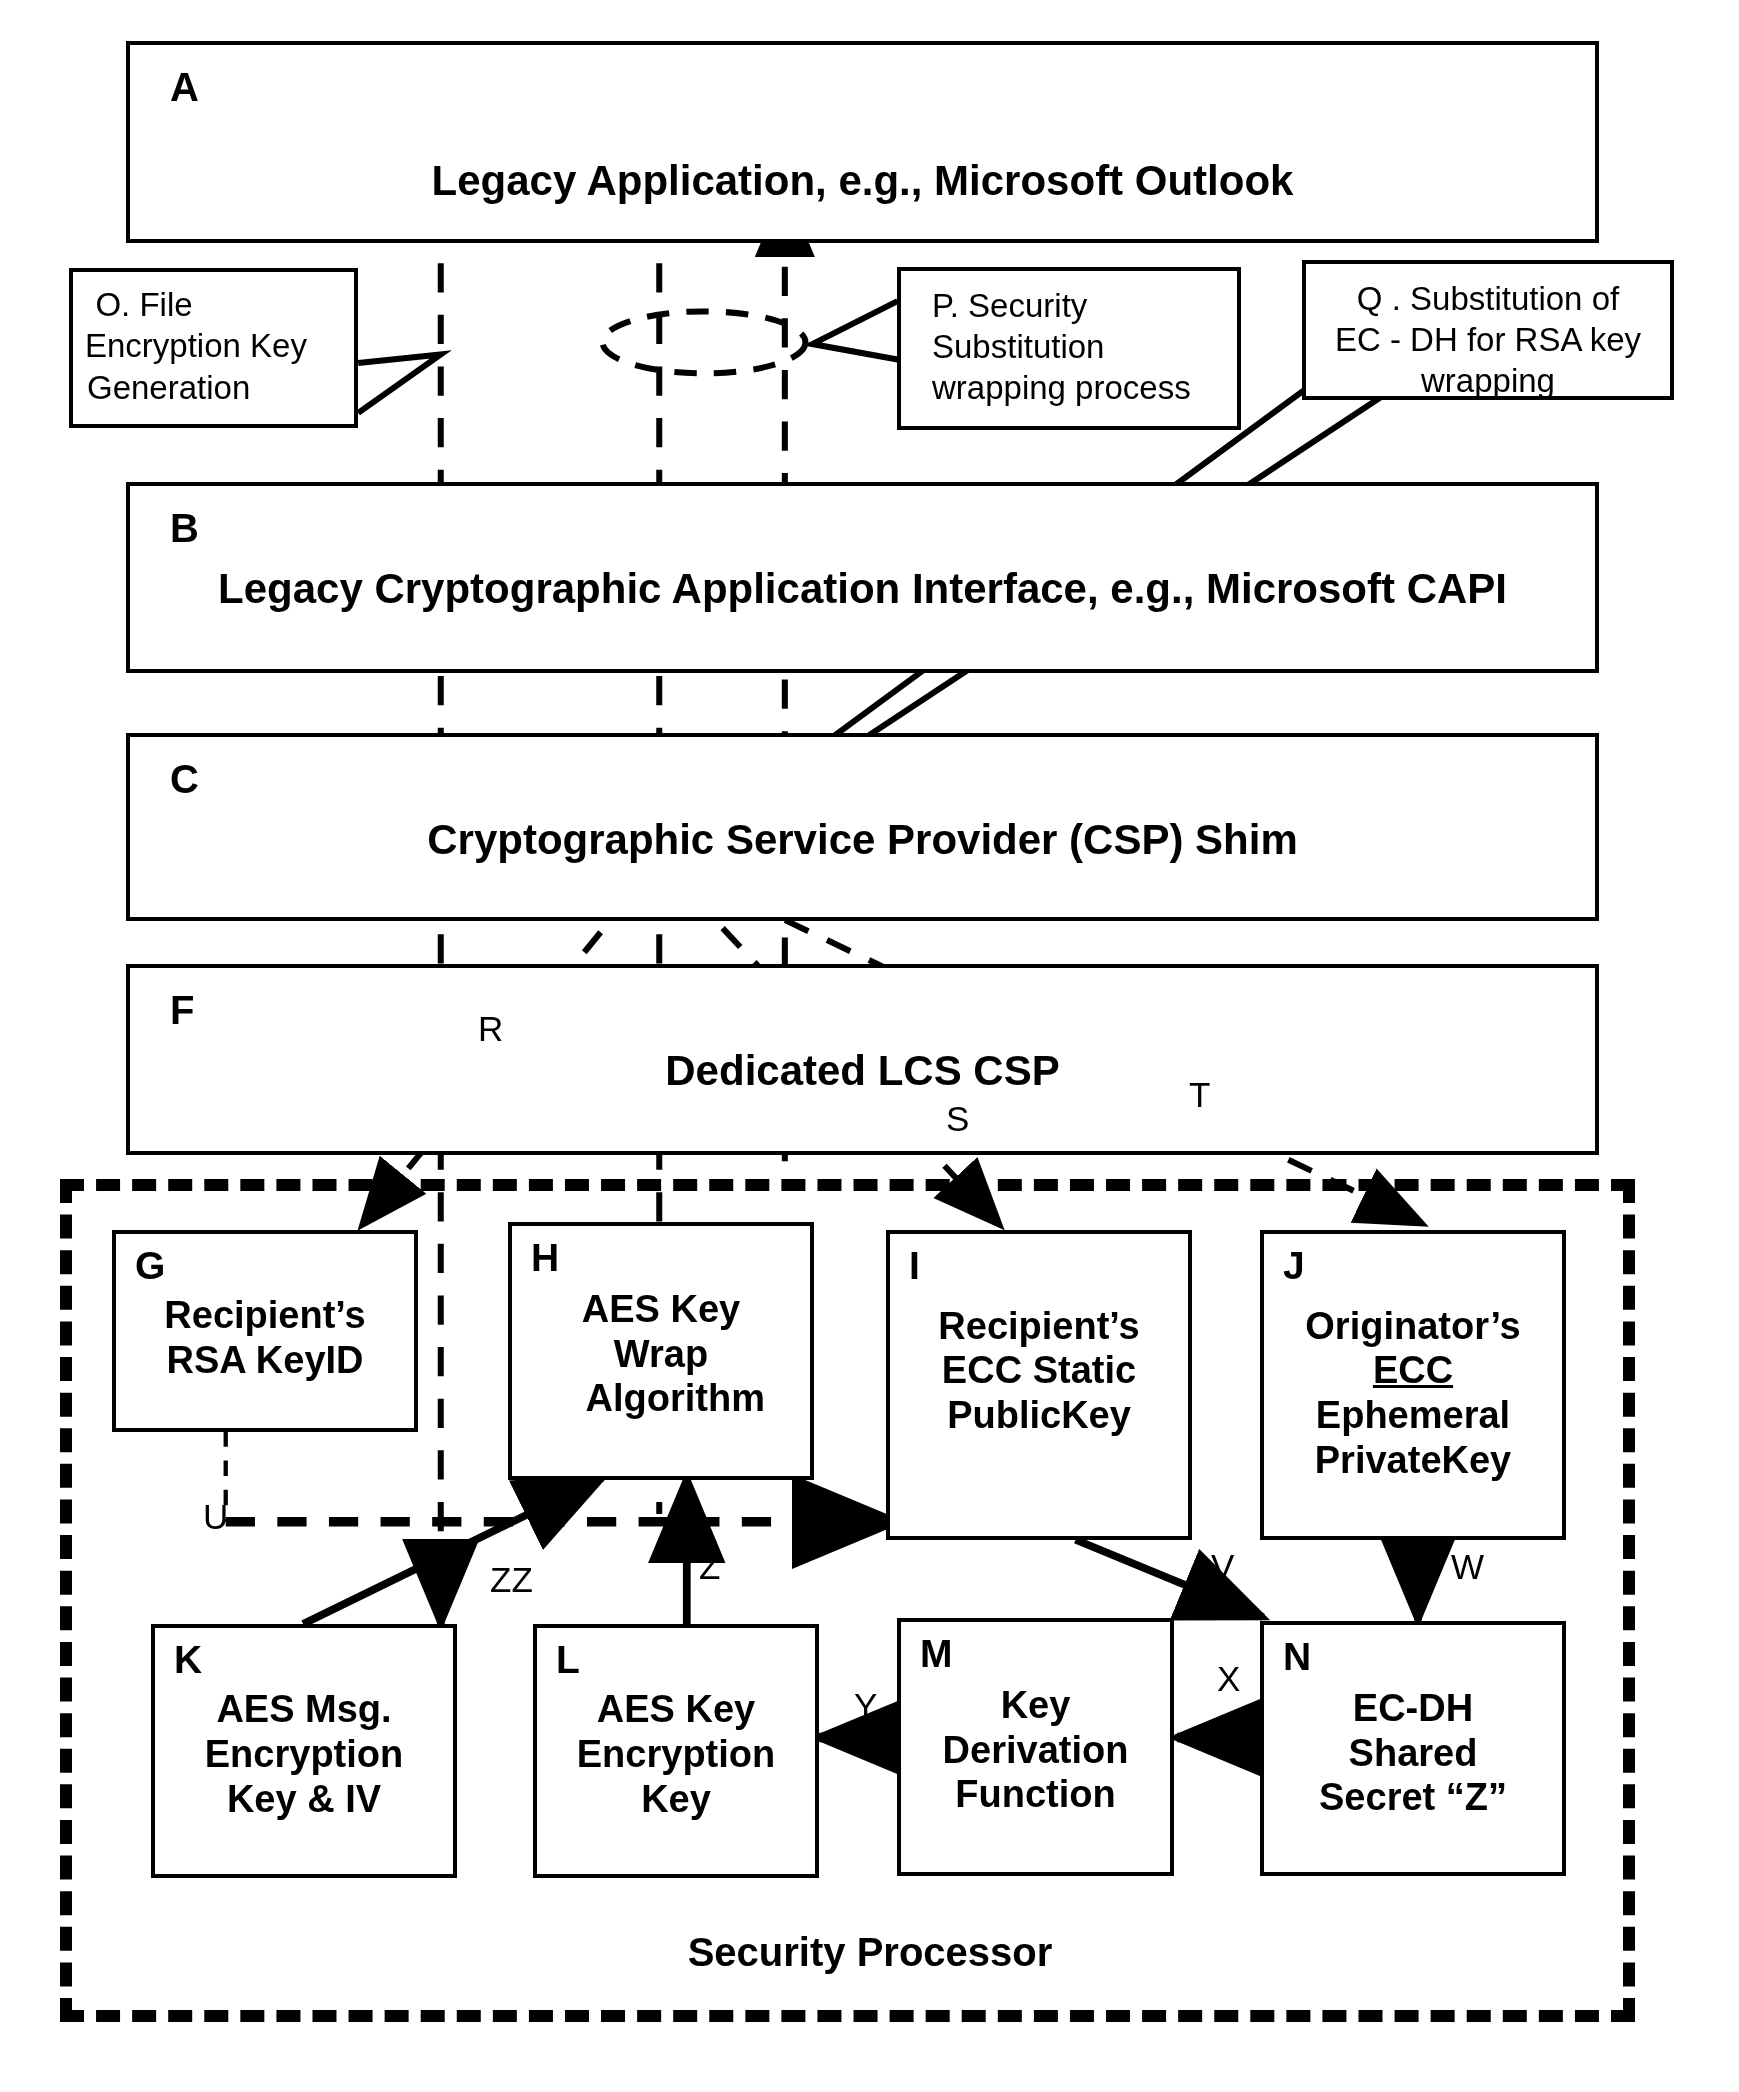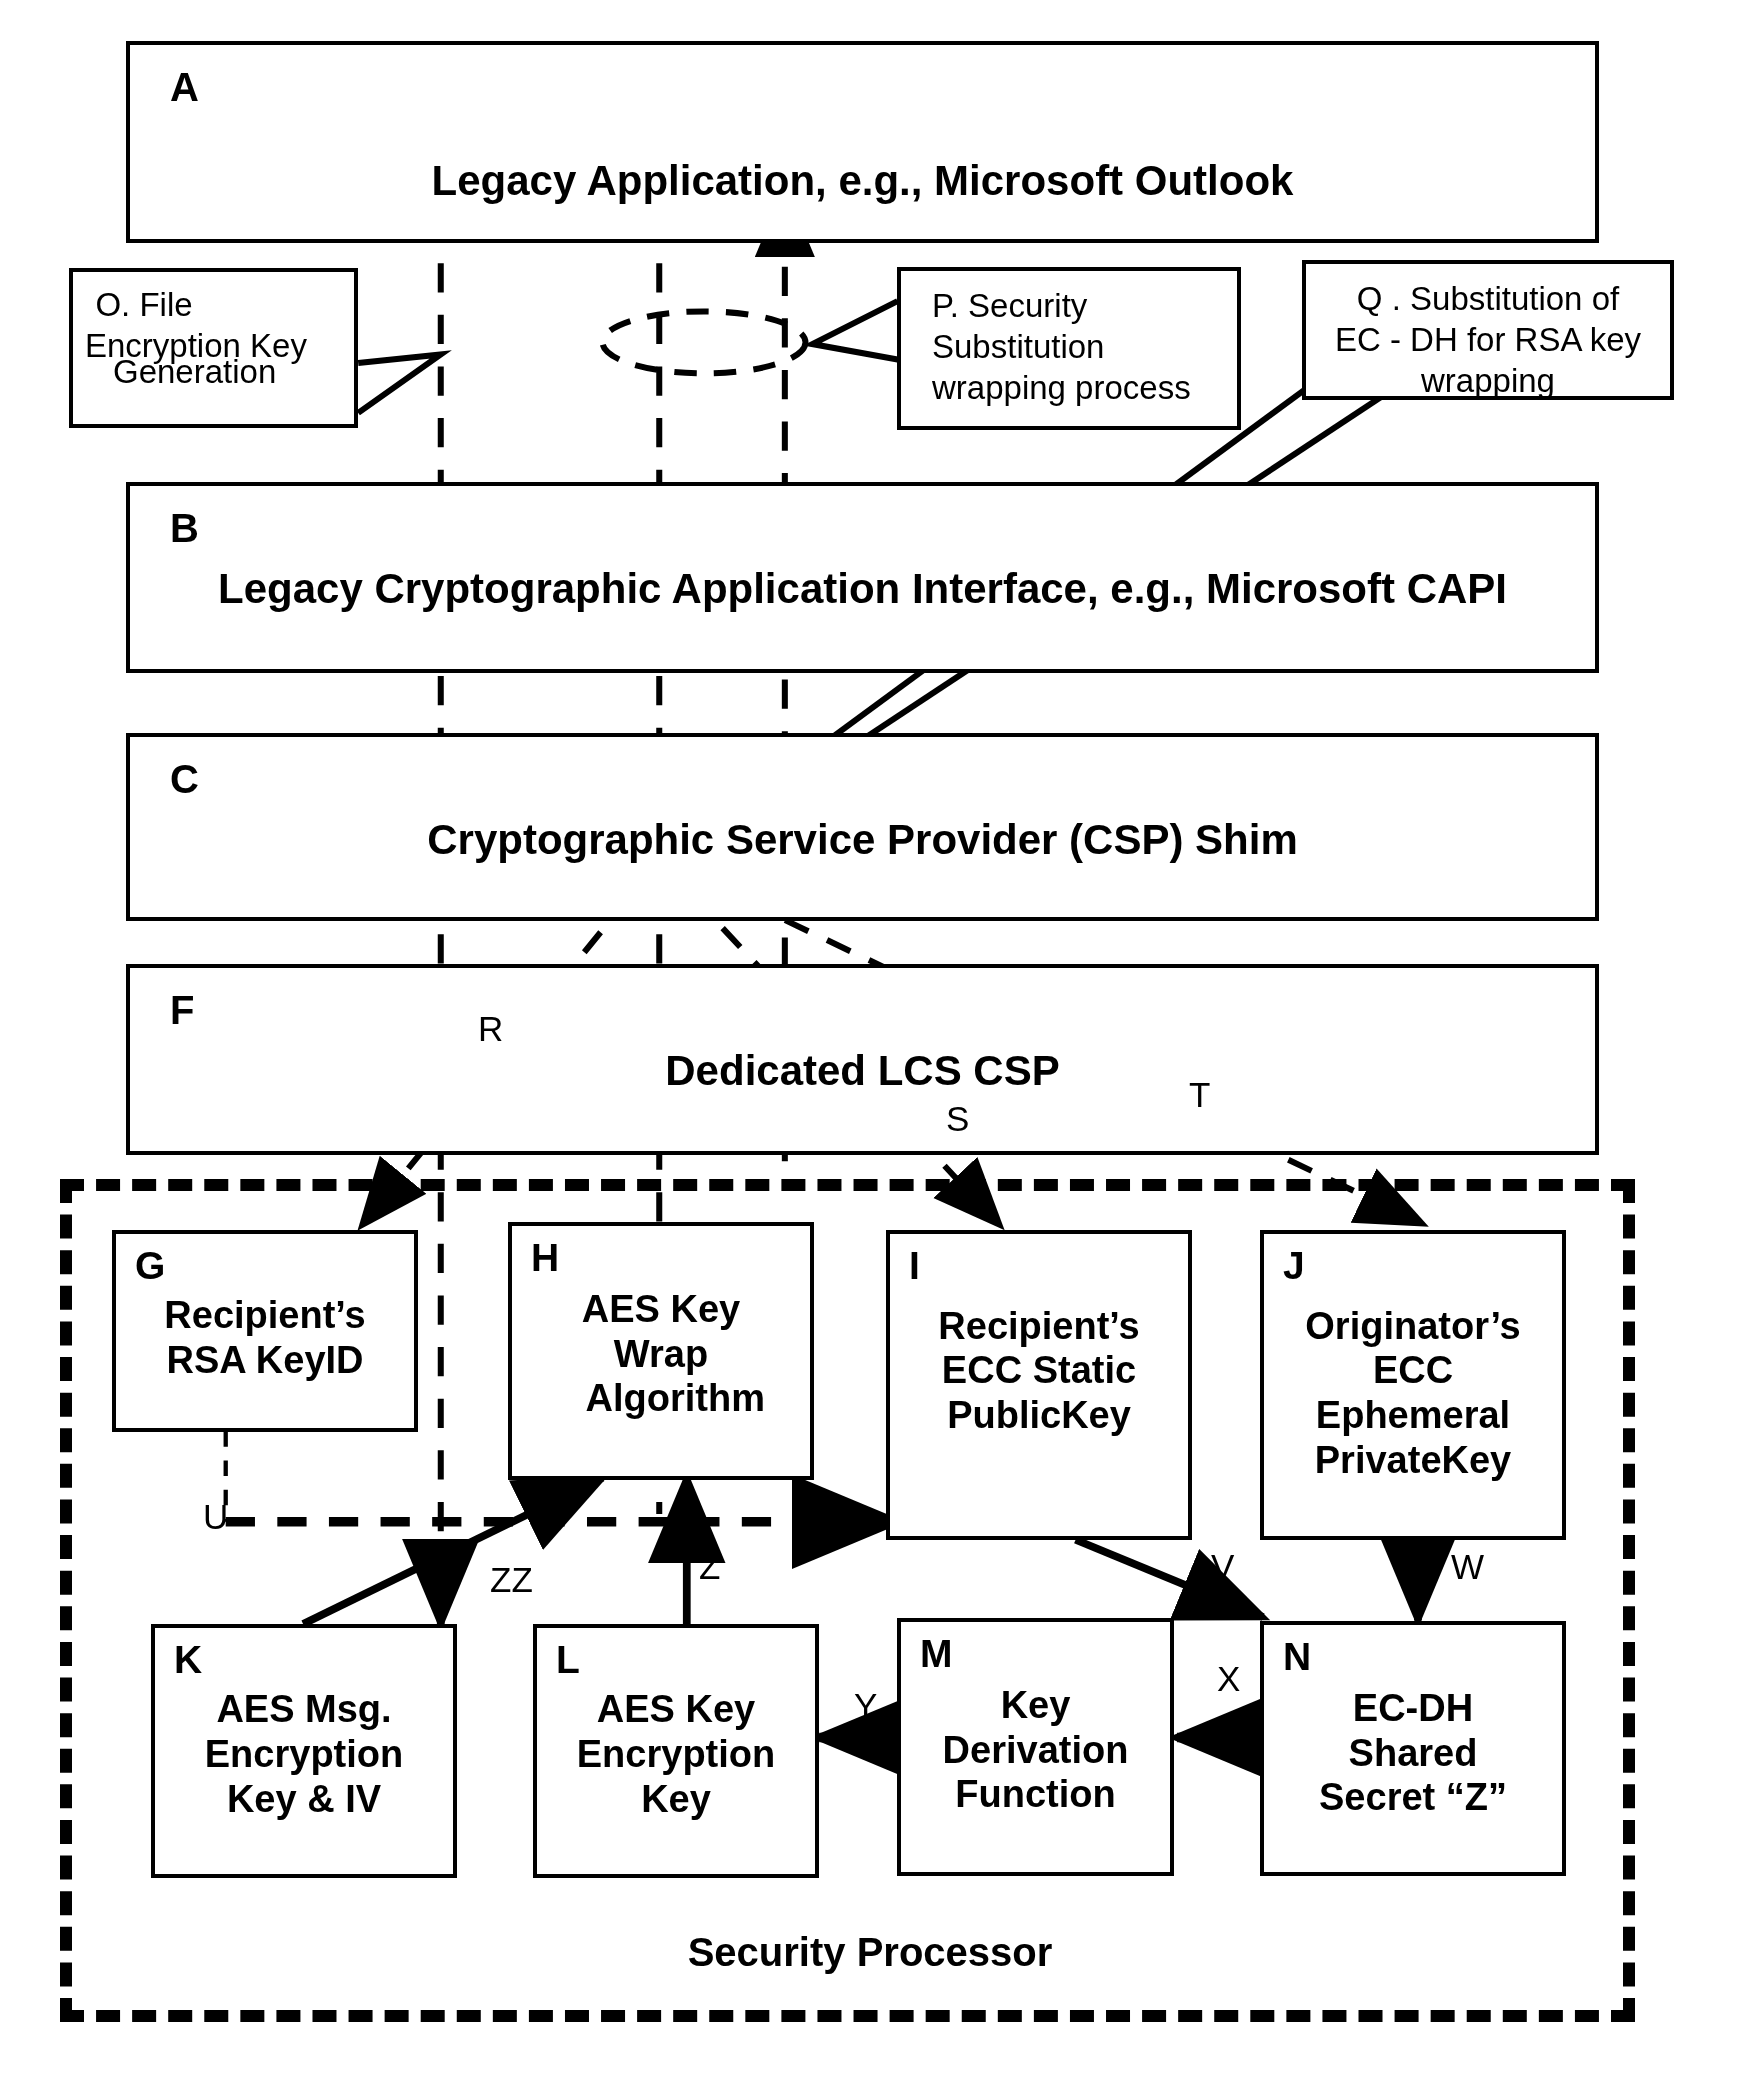--- a/index.html
+++ b/index.html
@@ -196,21 +196,21 @@
   </div>
 
   <div class="layer-box" style="left:126px; top:964px; width:1473px; height:191px;">
     <div class="layer-letter">F</div>
     <div class="layer-title" style="top:79px;">Dedicated LCS CSP</div>
   </div>
 
   <div class="callout" style="left:69px; top:268px; width:289px; height:160px;">
     <div class="callout-text left-al" style="top:12px;">O.  File</div>
     <div class="callout-text left-al" style="top:53px; padding-left:12px;">Encryption Key</div>
-    <div class="callout-text left-al" style="top:79px; padding-left:40px;">Generation</div>
+    <div class="callout-text left-al" style="top:95px; padding-left:14px;">Generation</div>
   </div>
 
   <div class="callout" style="left:897px; top:267px; width:344px; height:163px;">
     <div class="callout-text left-al" style="top:13.8px; padding-left:31px;">P.  Security</div>
     <div class="callout-text left-al" style="top:55px; padding-left:31px;">Substitution</div>
     <div class="callout-text left-al" style="top:96px; padding-left:31px;">wrapping process</div>
   </div>
 
   <div class="callout" style="left:1302px; top:260px; width:372px; height:140px;">
     <div class="callout-text" style="top:13.8px;">Q .   Substitution of</div>
@@ -237,21 +237,21 @@
   <div class="node-box" style="left:886px; top:1230px; width:306px; height:310px;">
     <div class="node-letter">I</div>
     <div class="node-title" style="top:71px;">Recipient’s</div>
     <div class="node-title" style="top:115px;">ECC Static</div>
     <div class="node-title" style="top:160px;">PublicKey</div>
   </div>
 
   <div class="node-box" style="left:1260px; top:1230px; width:306px; height:310px;">
     <div class="node-letter">J</div>
     <div class="node-title" style="top:71px;">Originator’s</div>
-    <div class="node-title" style="top:115px;">ECC</div>
+    <div class="node-title" style="top:115px;text-decoration:underline;">ECC</div>
     <div class="node-title" style="top:160px;">Ephemeral</div>
     <div class="node-title" style="top:205px;">PrivateKey</div>
   </div>
 
   <div class="node-box" style="left:151px; top:1624px; width:306px; height:254px;">
     <div class="node-letter">K</div>
     <div class="node-title" style="top:60px;">AES Msg.</div>
     <div class="node-title" style="top:105px;">Encryption</div>
     <div class="node-title" style="top:150px;">Key &amp; IV</div>
   </div>

